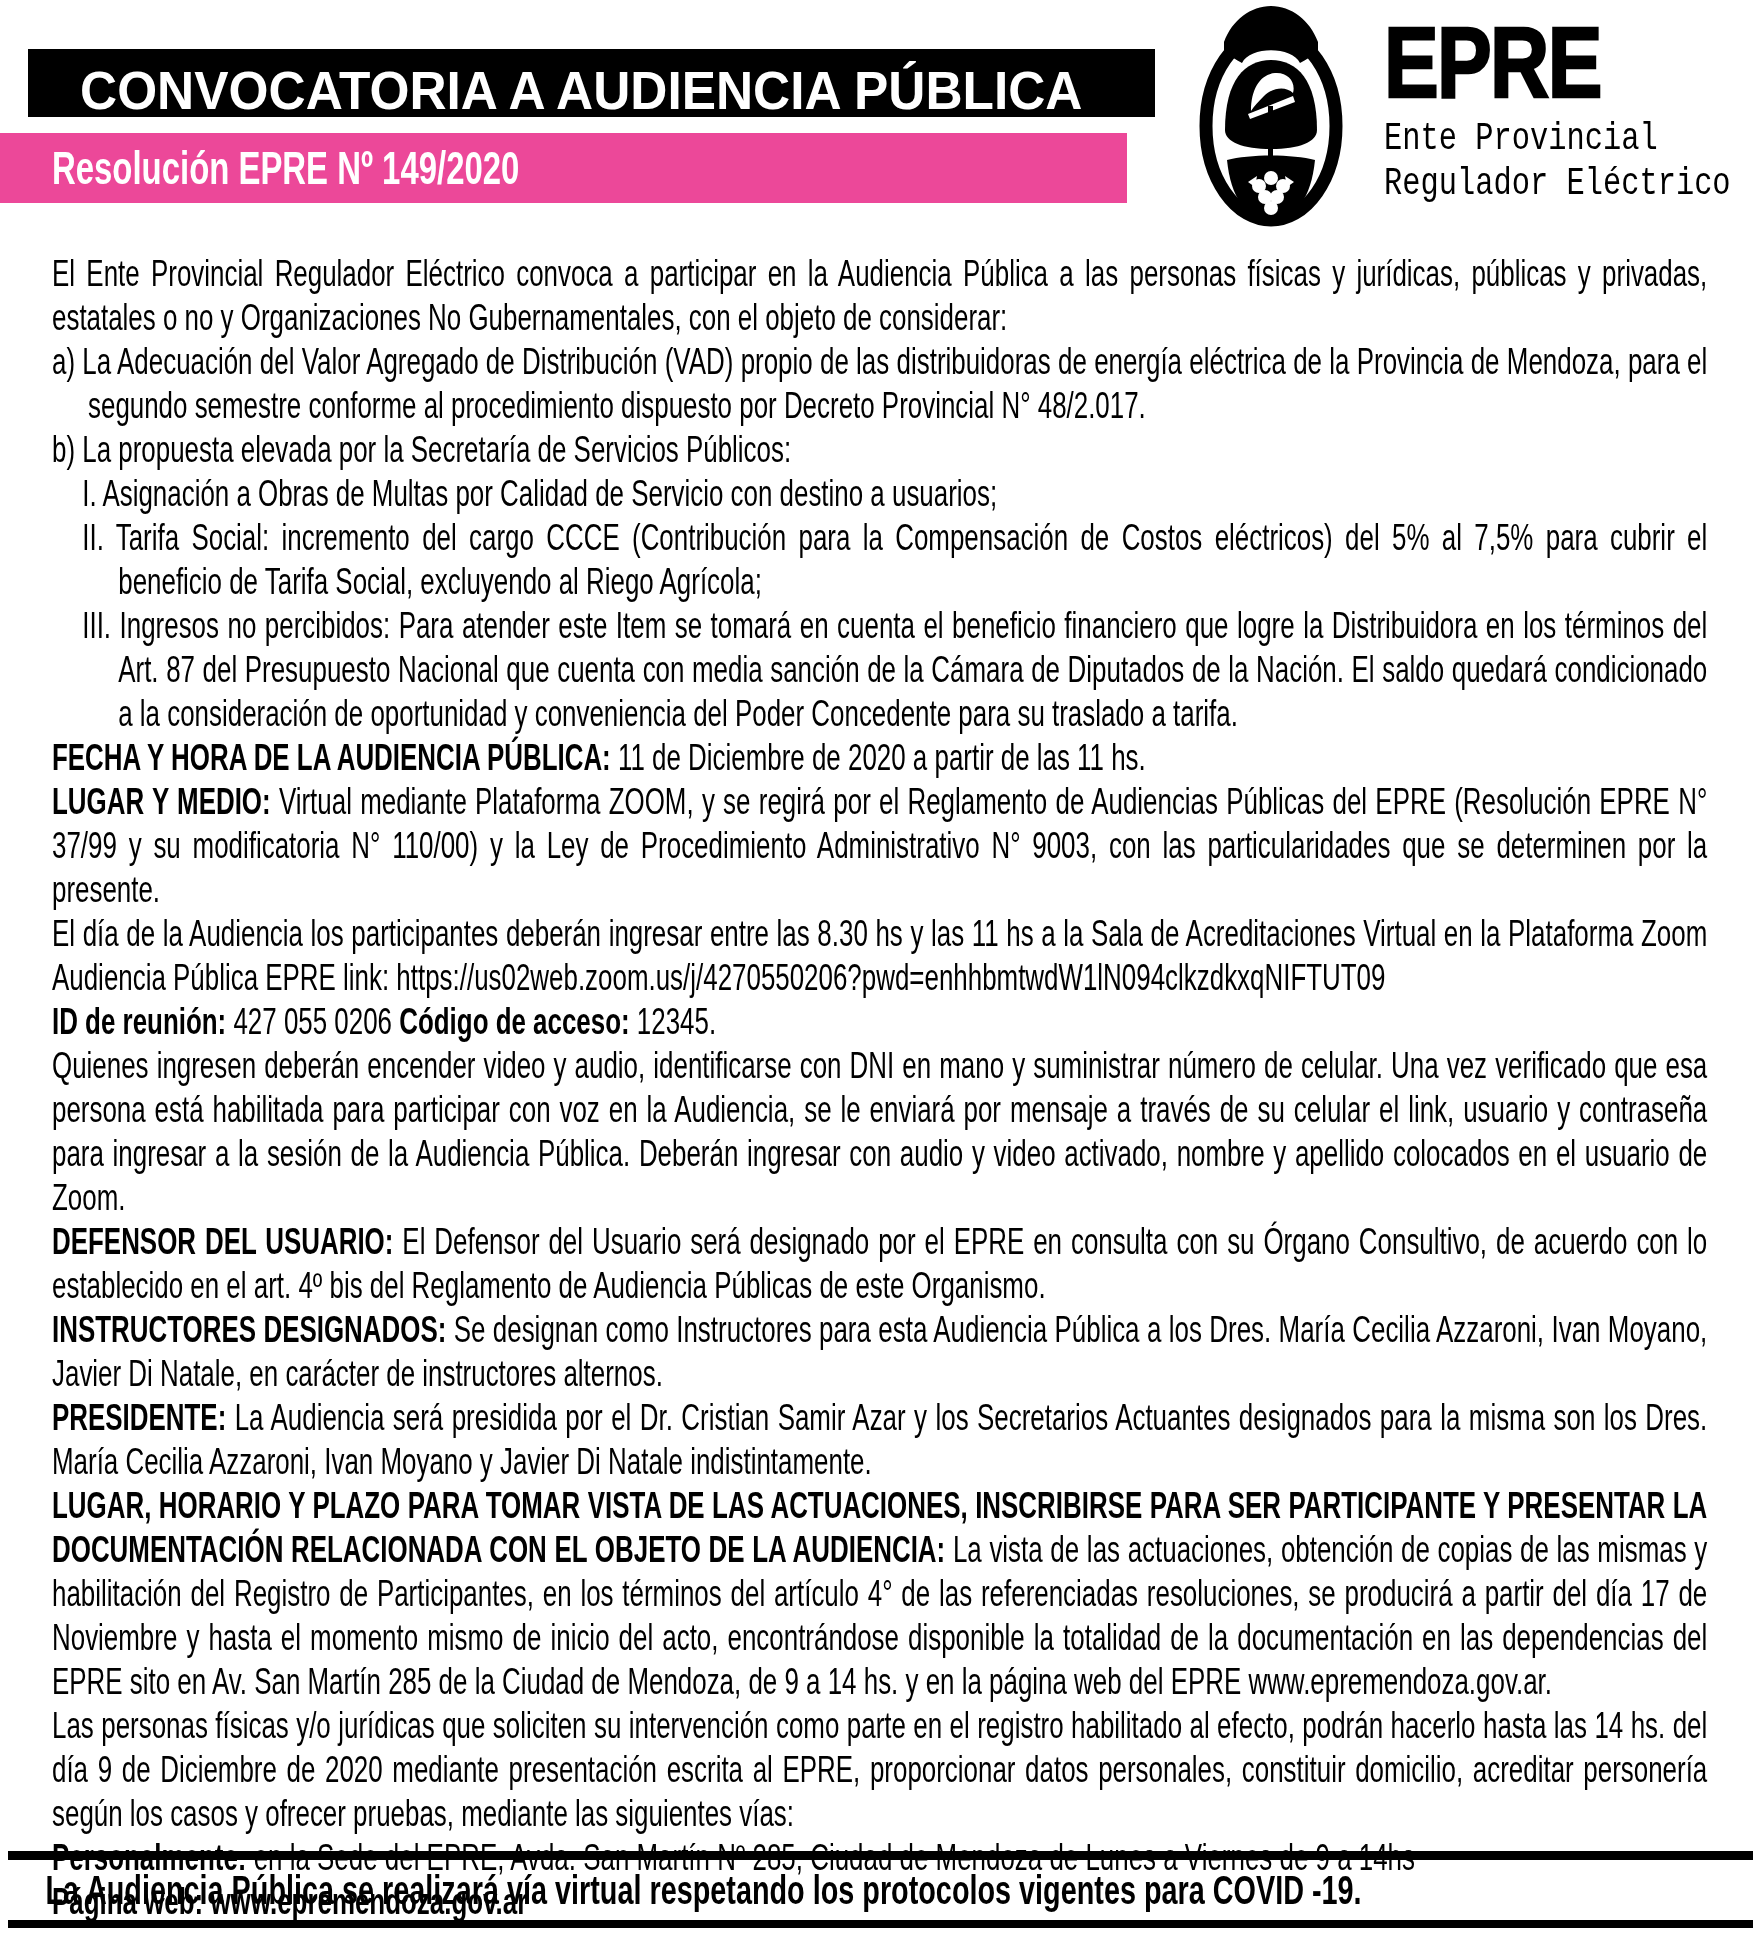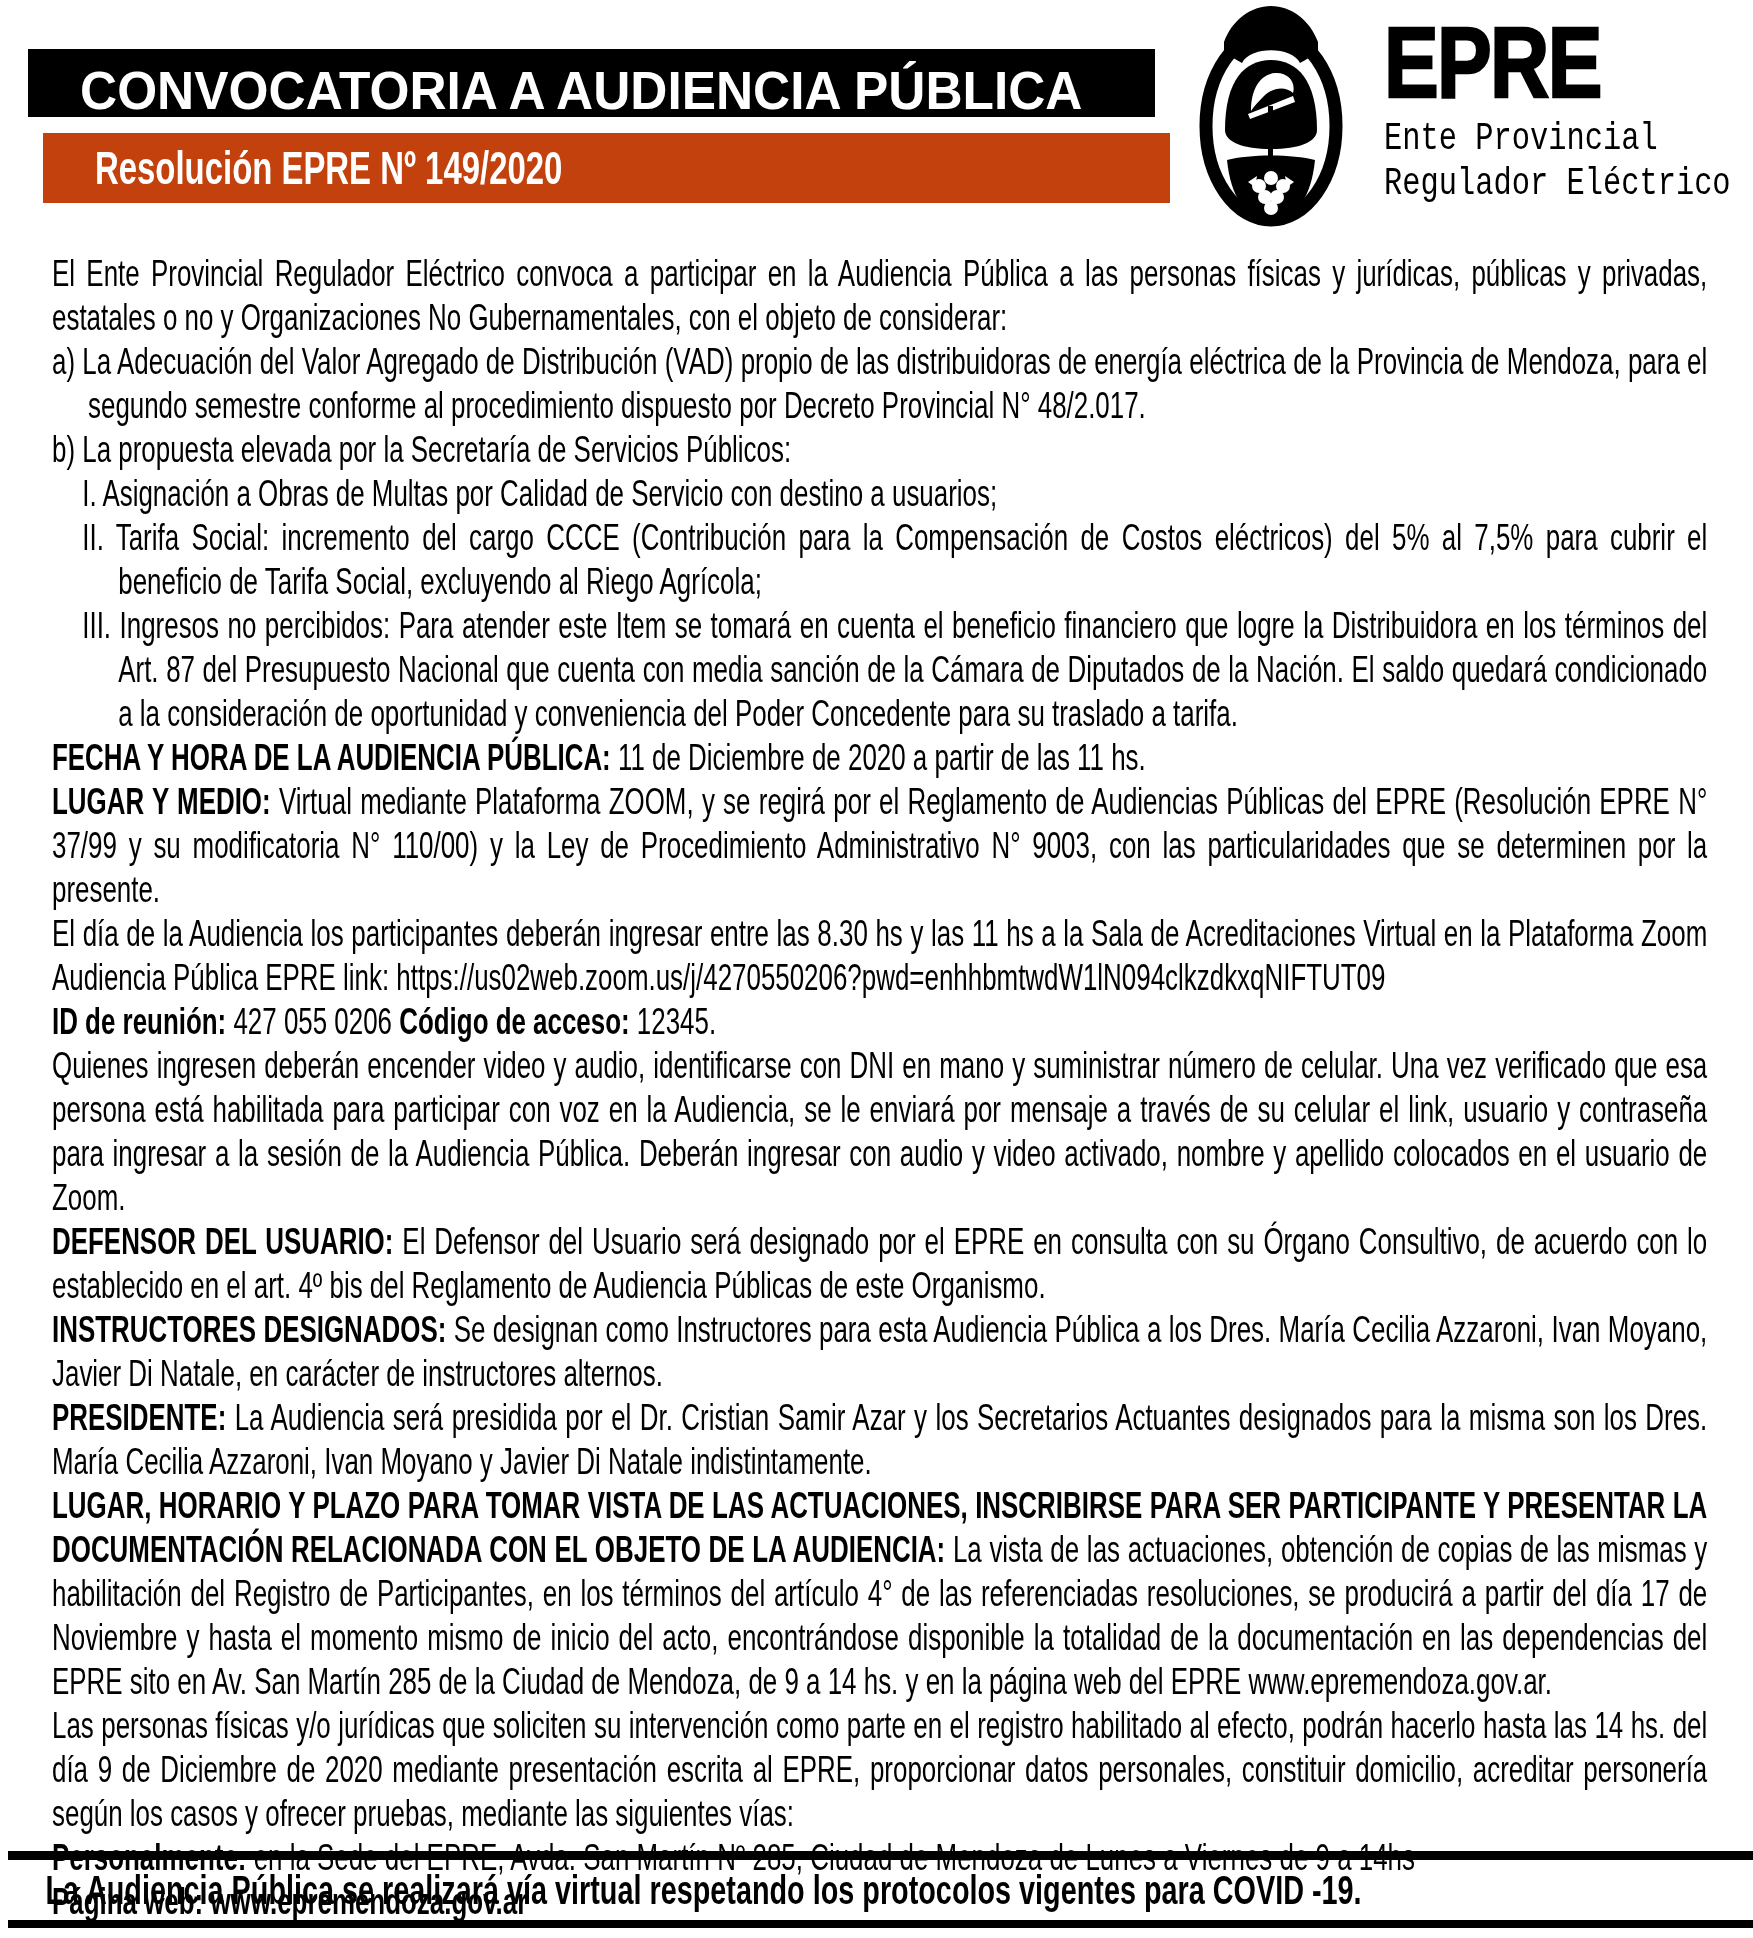--- a/index.html
+++ b/index.html
@@ -23,22 +23,21 @@
   .title-text {
     position: absolute; left: 52px; top: 0;
     height: 84px; line-height: 84px;
     font-size: 53px; font-weight: bold; color: #ffffff;
     white-space: nowrap;
     transform: scaleX(0.97); transform-origin: 0 50%;
   }
   .subtitle-bar {
     position: absolute; left: 0; top: 133px;
     width: 1127px; height: 70px;
-    background: #c2410c;
-    margin-left: 43px;
+    background: #ec4899;
   }
   .subtitle-text {
     position: absolute; left: 52px; top: 0;
     height: 70px; line-height: 70px;
     font-size: 47px; font-weight: bold; color: #ffffff;
     white-space: nowrap;
     transform: scaleX(0.70); transform-origin: 0 50%;
   }
 
   .logo-box { position: absolute; left: 1196px; top: 6px; width: 150px; height: 222px; }

